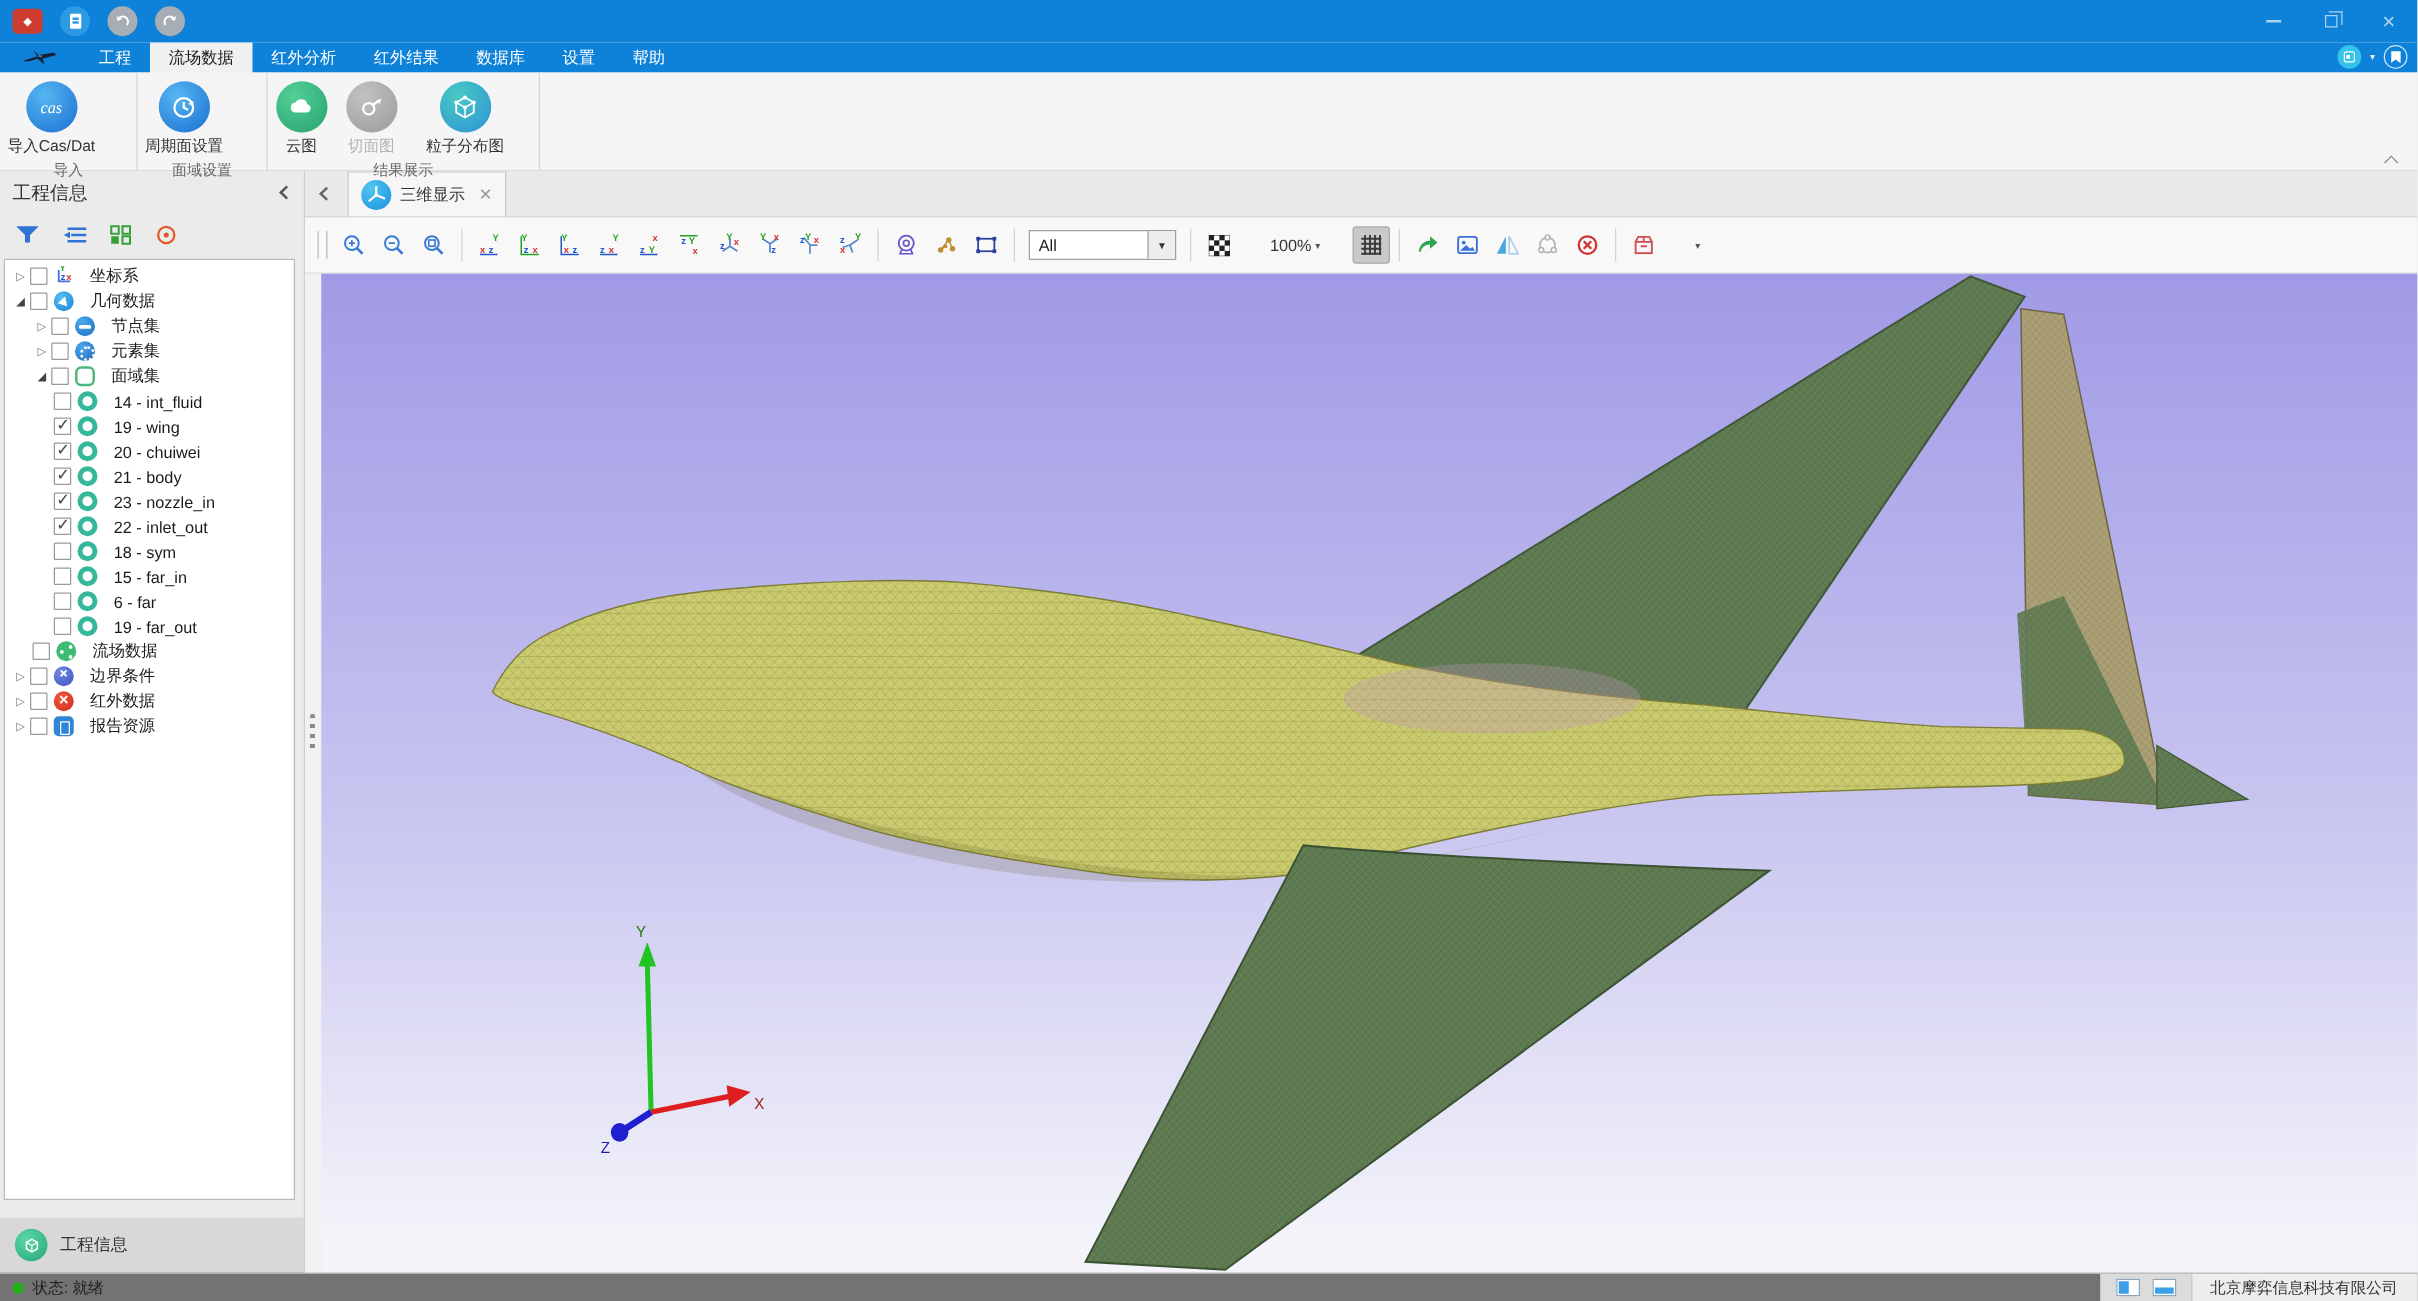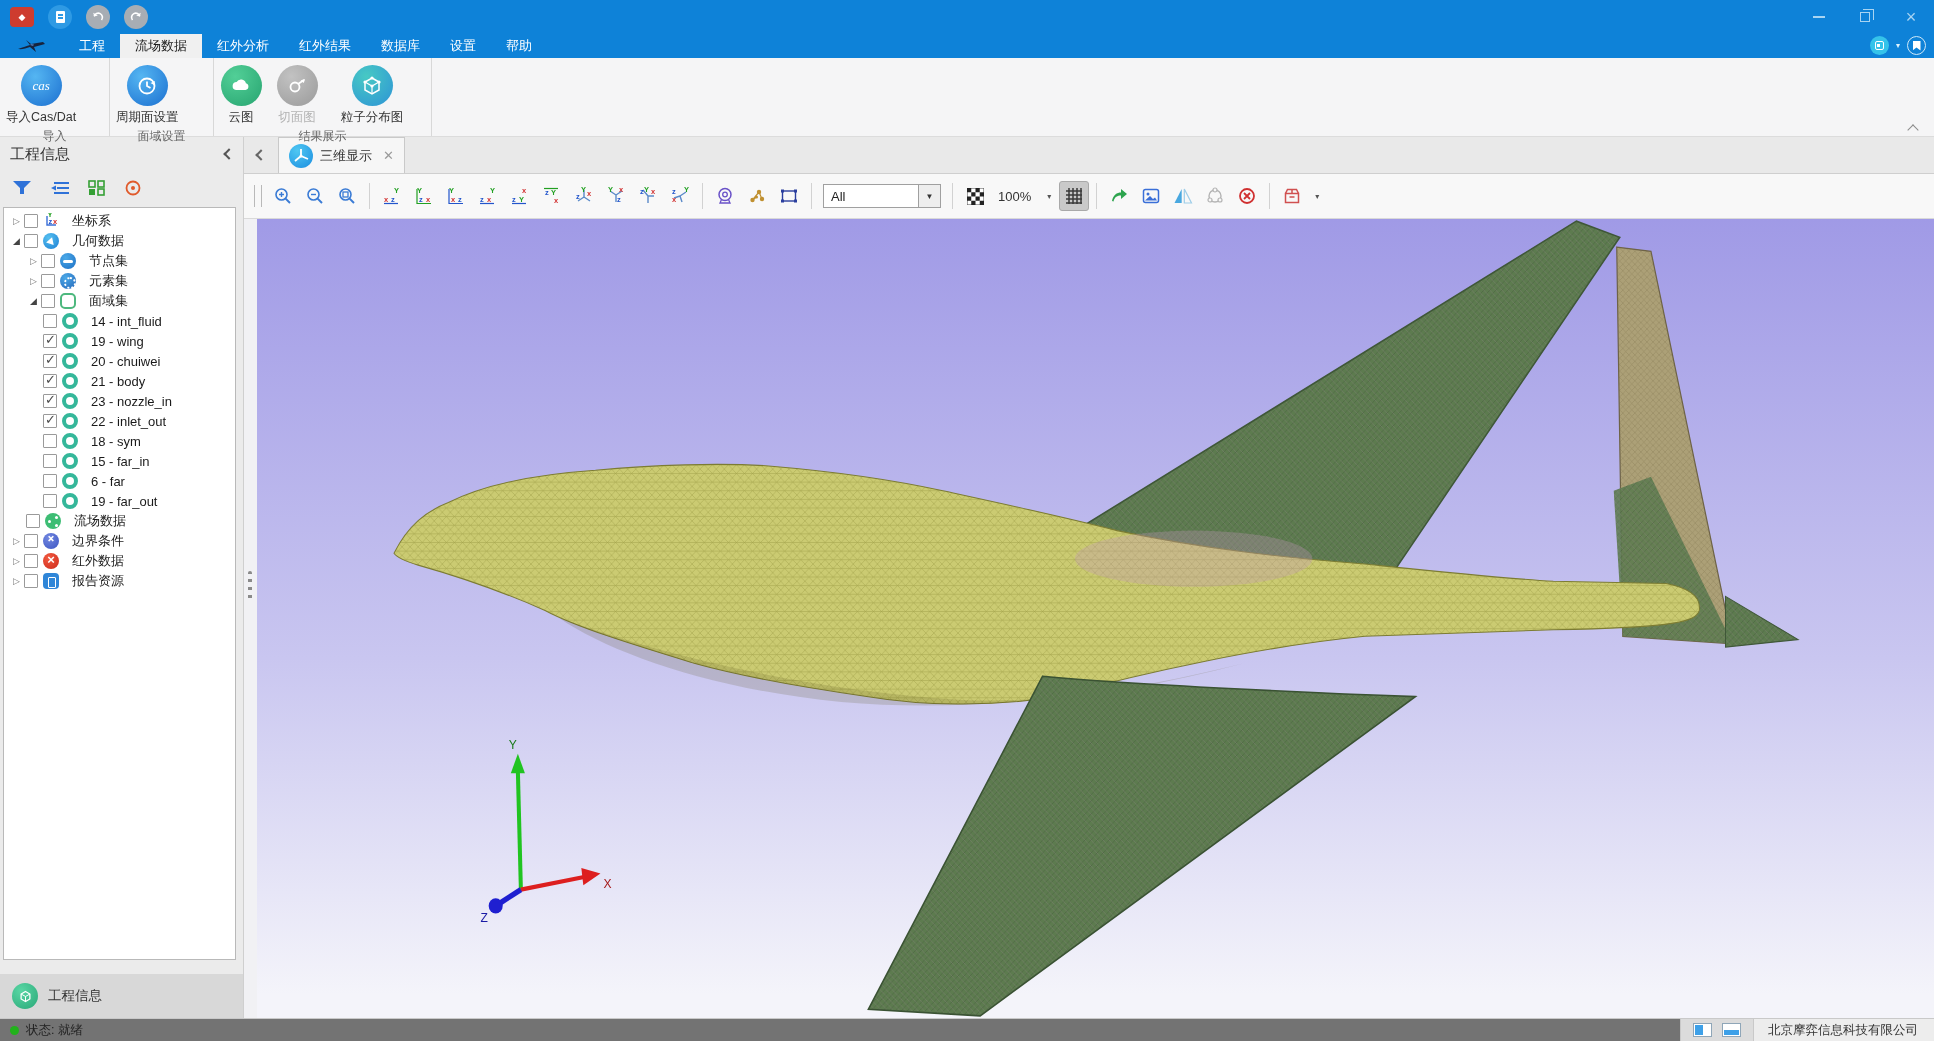--- a/index.html
+++ b/index.html
@@ -105,21 +105,21 @@
   .vtab .tclose{color:#9a9a9a;font-size:13px;margin-left:4px}
 
   .vtoolbar{height:45px;background:#f8f8f8;border-bottom:1px solid #d9d9d9;display:flex;align-items:center;padding-left:6px;gap:2px;flex:0 0 auto}
   .grip{width:8px;height:22px;border-left:1px solid #b9b9b9;border-right:1px solid #b9b9b9;margin:0 4px}
   .tbt{width:30px;height:30px;display:flex;align-items:center;justify-content:center;border-radius:3px}
   .tbt.pressed{background:#c9c9c9;border:1px solid #a9a9a9}
   .tsep{width:1px;height:26px;background:#d2d2d2;margin:0 5px}
   .ddl{display:flex;height:24px;border:1px solid #a0a0a0;background:#fff;width:118px;margin:0 4px}
   .ddl .val{flex:1;display:flex;align-items:center;padding-left:7px;font-size:13px;color:#222}
   .ddl .btn{width:22px;border-left:1px solid #a0a0a0;background:#eee;display:flex;align-items:center;justify-content:center;font-size:8px;color:#333}
-  .zoomlbl{font-size:13px;color:#333;display:flex;align-items:center;gap:16px;margin:0 6px}
+  .zoomlbl{font-size:13px;color:#333;display:flex;align-items:center;gap:3px;margin:0 24px}
   .zoomlbl .car{font-size:8px;color:#555}
 
   
   .vprow{flex:1;display:flex;min-height:0}
   .vgutter{width:13px;background:#f1f1f4;position:relative;flex:0 0 auto}
   .vgutter .dots{position:absolute;left:4px;top:44%;width:4px;height:30px;background:repeating-linear-gradient(#8a8a8a 0 3px,transparent 3px 8px);border-radius:2px}
   .viewport{flex:1;position:relative;background:linear-gradient(#a09ae6,#c9c6f0 55%,#f4f4fa 97%)}
   .viewport svg{position:absolute;inset:0;width:100%;height:100%}
 
   .msgbar{height:35px;background:#f1f1f1;border-top:1px solid #d6d6d6;display:flex;align-items:center;padding-left:16px;font-size:13.5px;color:#3a3a3a;flex:0 0 auto}

